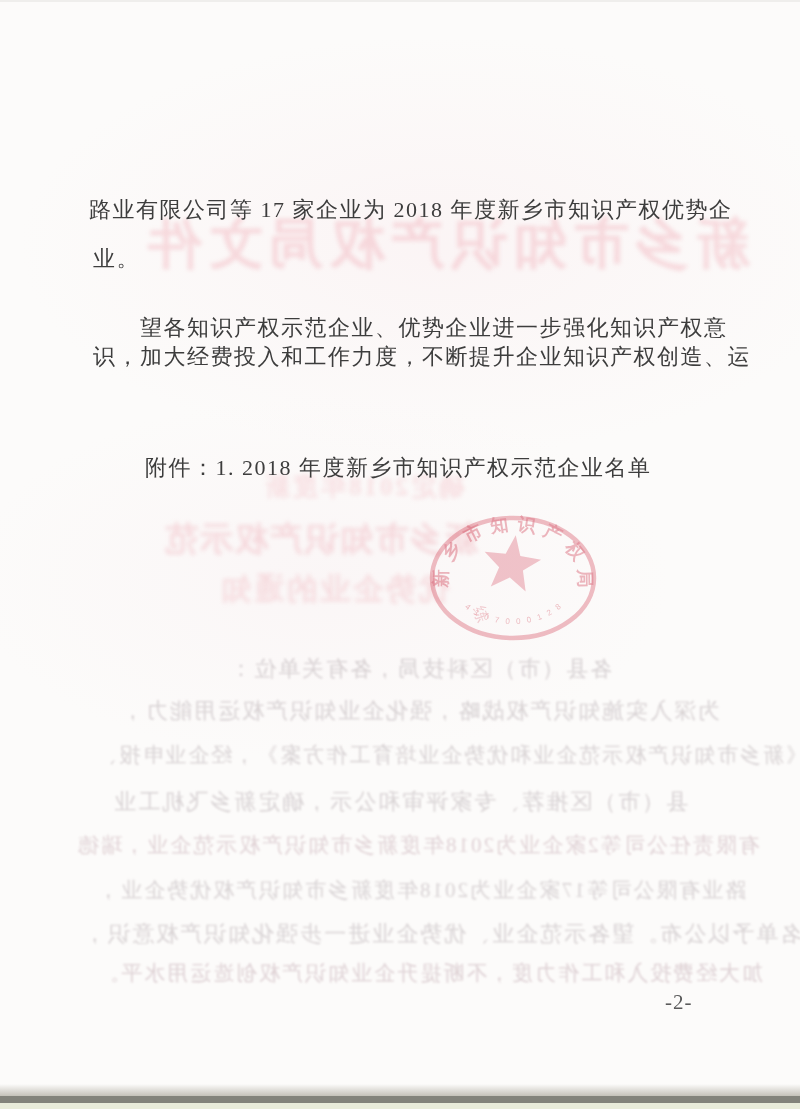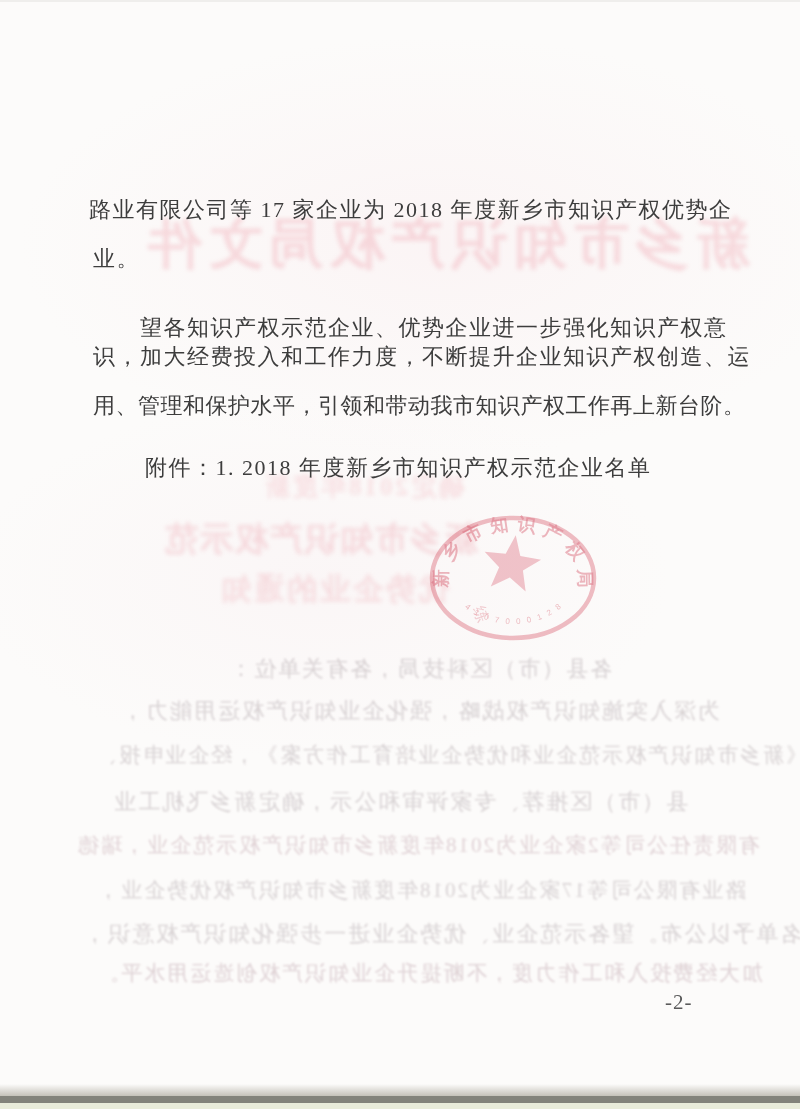--- a/index.html
+++ b/index.html
@@ -81,21 +81,20 @@
     <div class="gb gb-6">路业有限公司等17家企业为2018年度新乡市知识产权优势企业，</div>
     <div class="gb gb-7">现将名单予以公布。望各示范企业、优势企业进一步强化知识产权意识，</div>
     <div class="gb gb-8">加大经费投入和工作力度，不断提升企业知识产权创造运用水平。</div>
   </div>
 
   <main class="content">
     <div class="line l-p1b">路业有限公司等 17 家企业为 2018 年度新乡市知识产权优势企</div>
     <div class="line l-p1c">业。</div>
     <div class="line l-p2a">望各知识产权示范企业、优势企业进一步强化知识产权意</div>
     <div class="line l-p2b">识，加大经费投入和工作力度，不断提升企业知识产权创造、运</div>
-    <div class="line l-p2c">用、管理和保护水平，引领和带动我市知识产权工作再上新台阶。</div>
     <div class="line l-att1">附件：1. 2018 年度新乡市知识产权示范企业名单</div>
     <div class="page-num">-2-</div>
   </main>
 
   <svg class="seal" viewBox="0 0 190 145" xmlns="http://www.w3.org/2000/svg">
     <defs>
       <path id="arcTop" d="M 26,79 A 66,49 0 1 1 154,79" fill="none"></path>
       <path id="arcBottom" d="M 38,92 A 63,46 0 0 0 142,92" fill="none"></path>
     </defs>
     <ellipse cx="90" cy="66" rx="81" ry="60" fill="none" stroke="rgba(223,110,126,0.52)" stroke-width="4.5"></ellipse>

